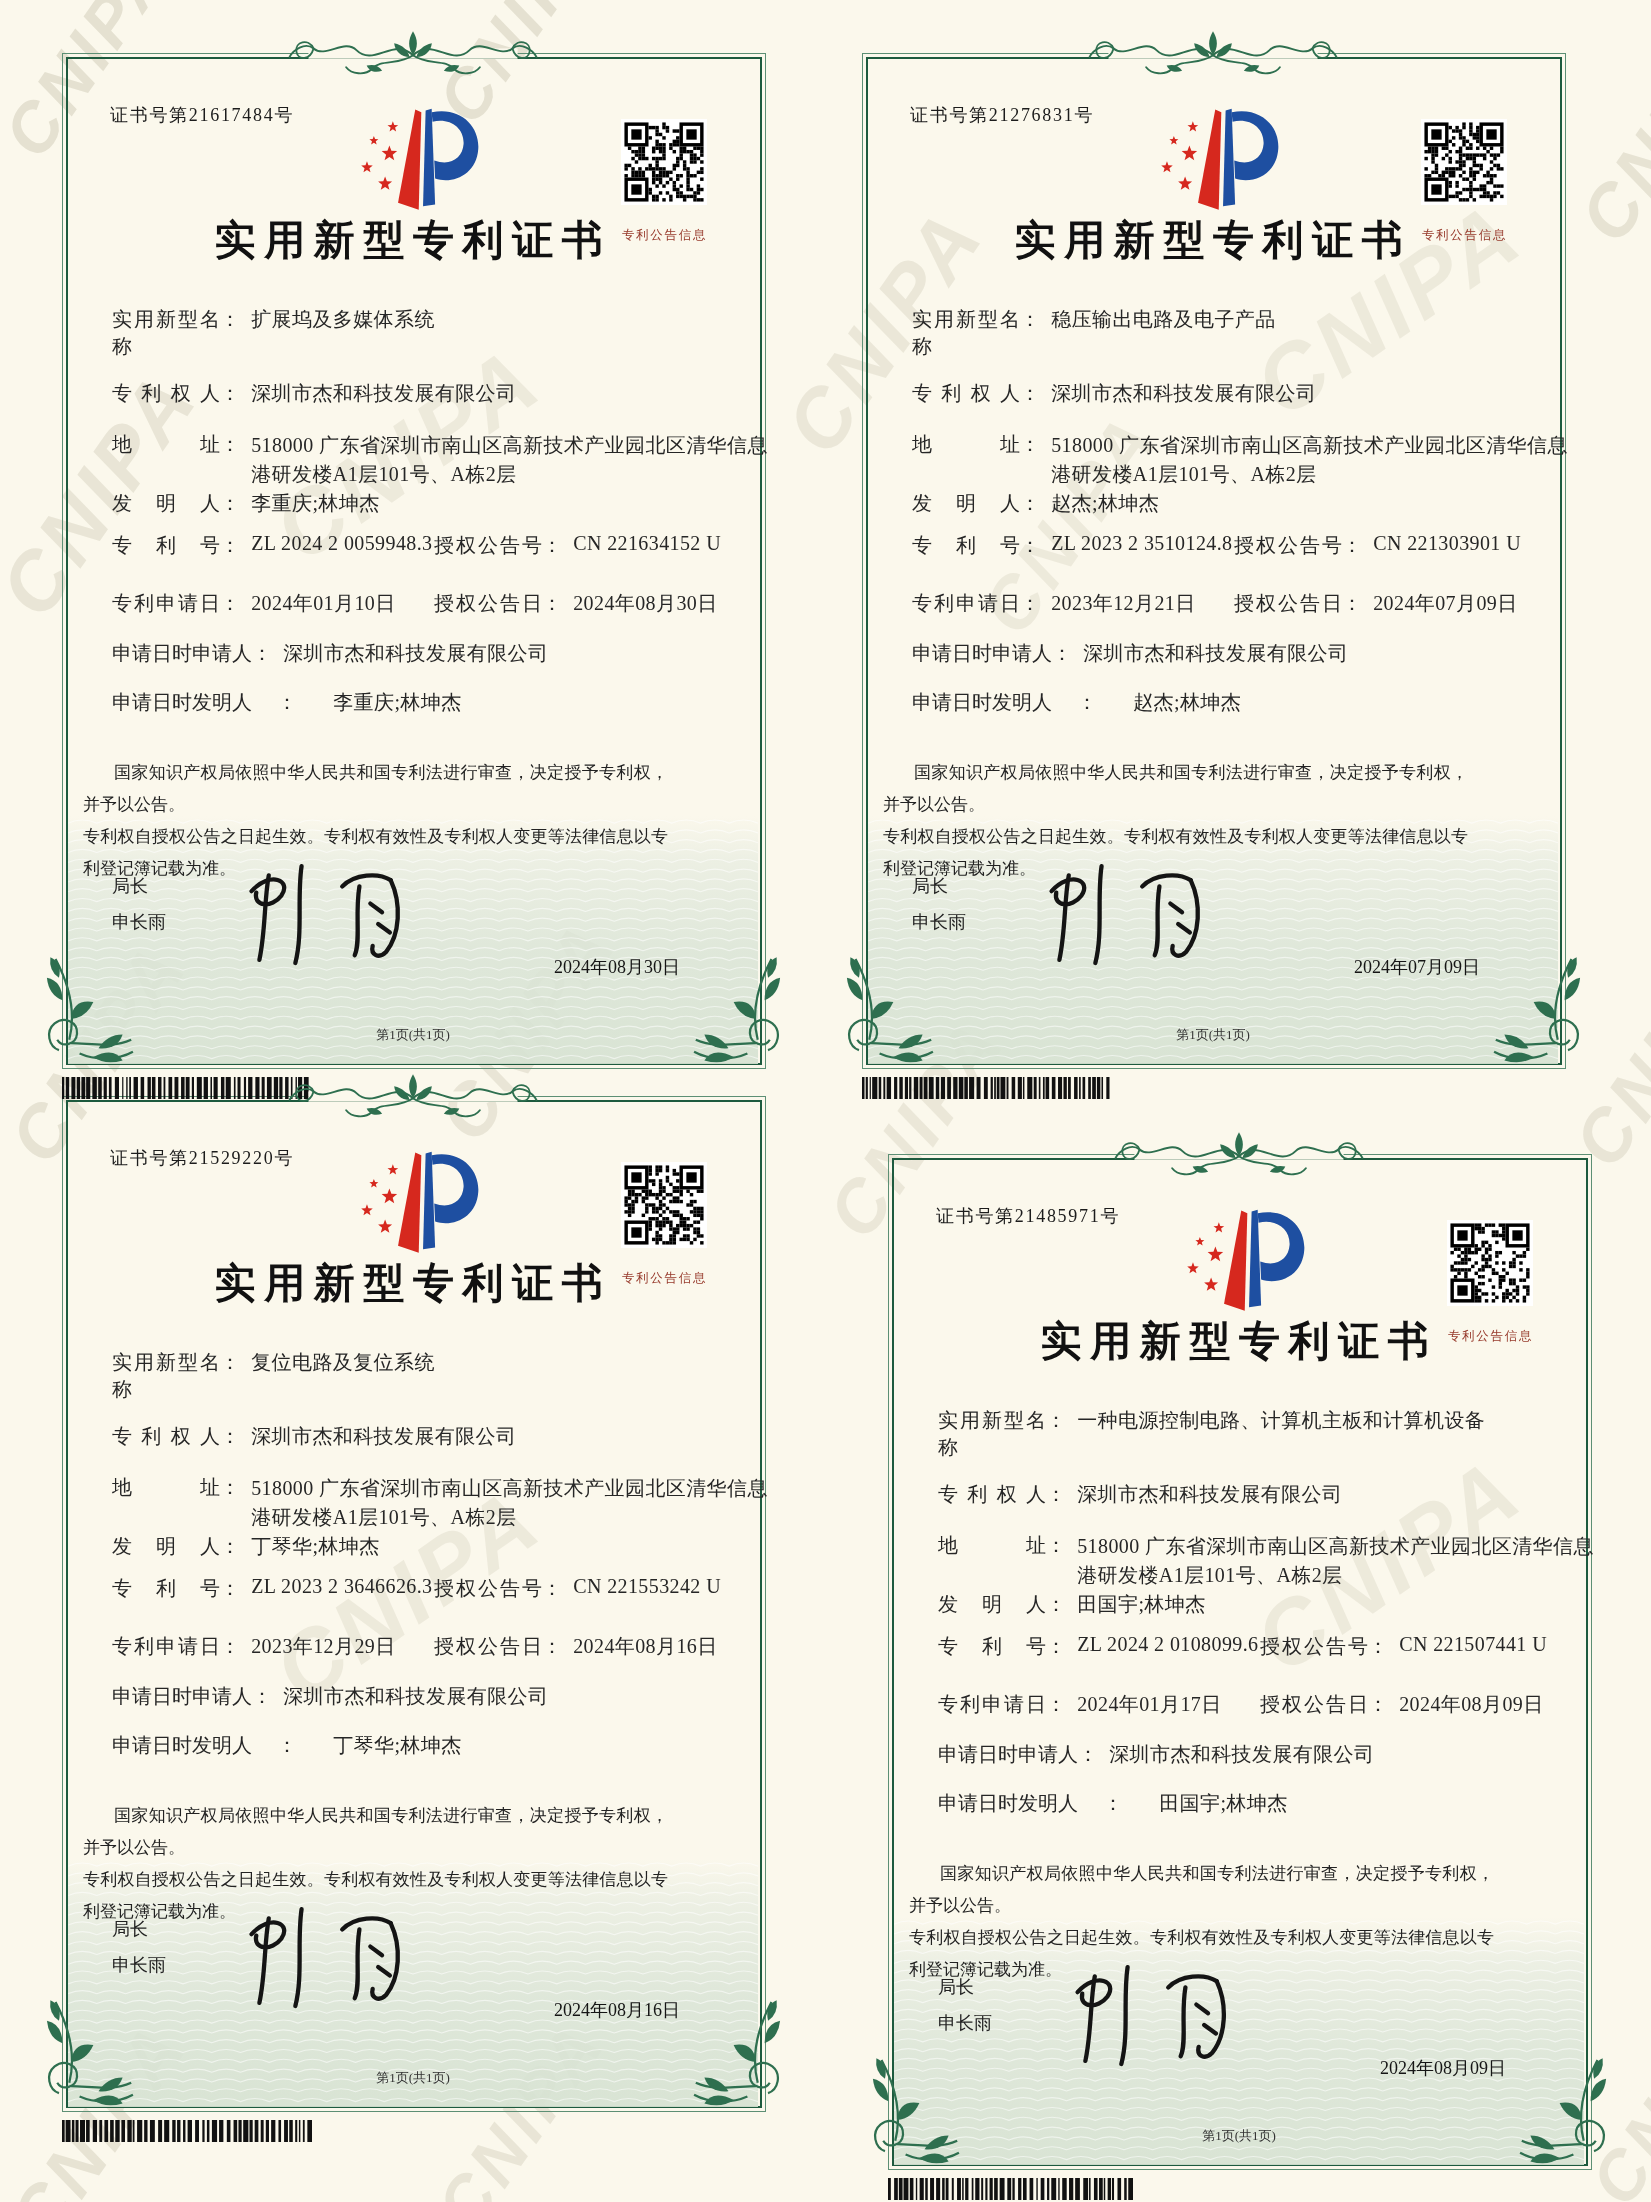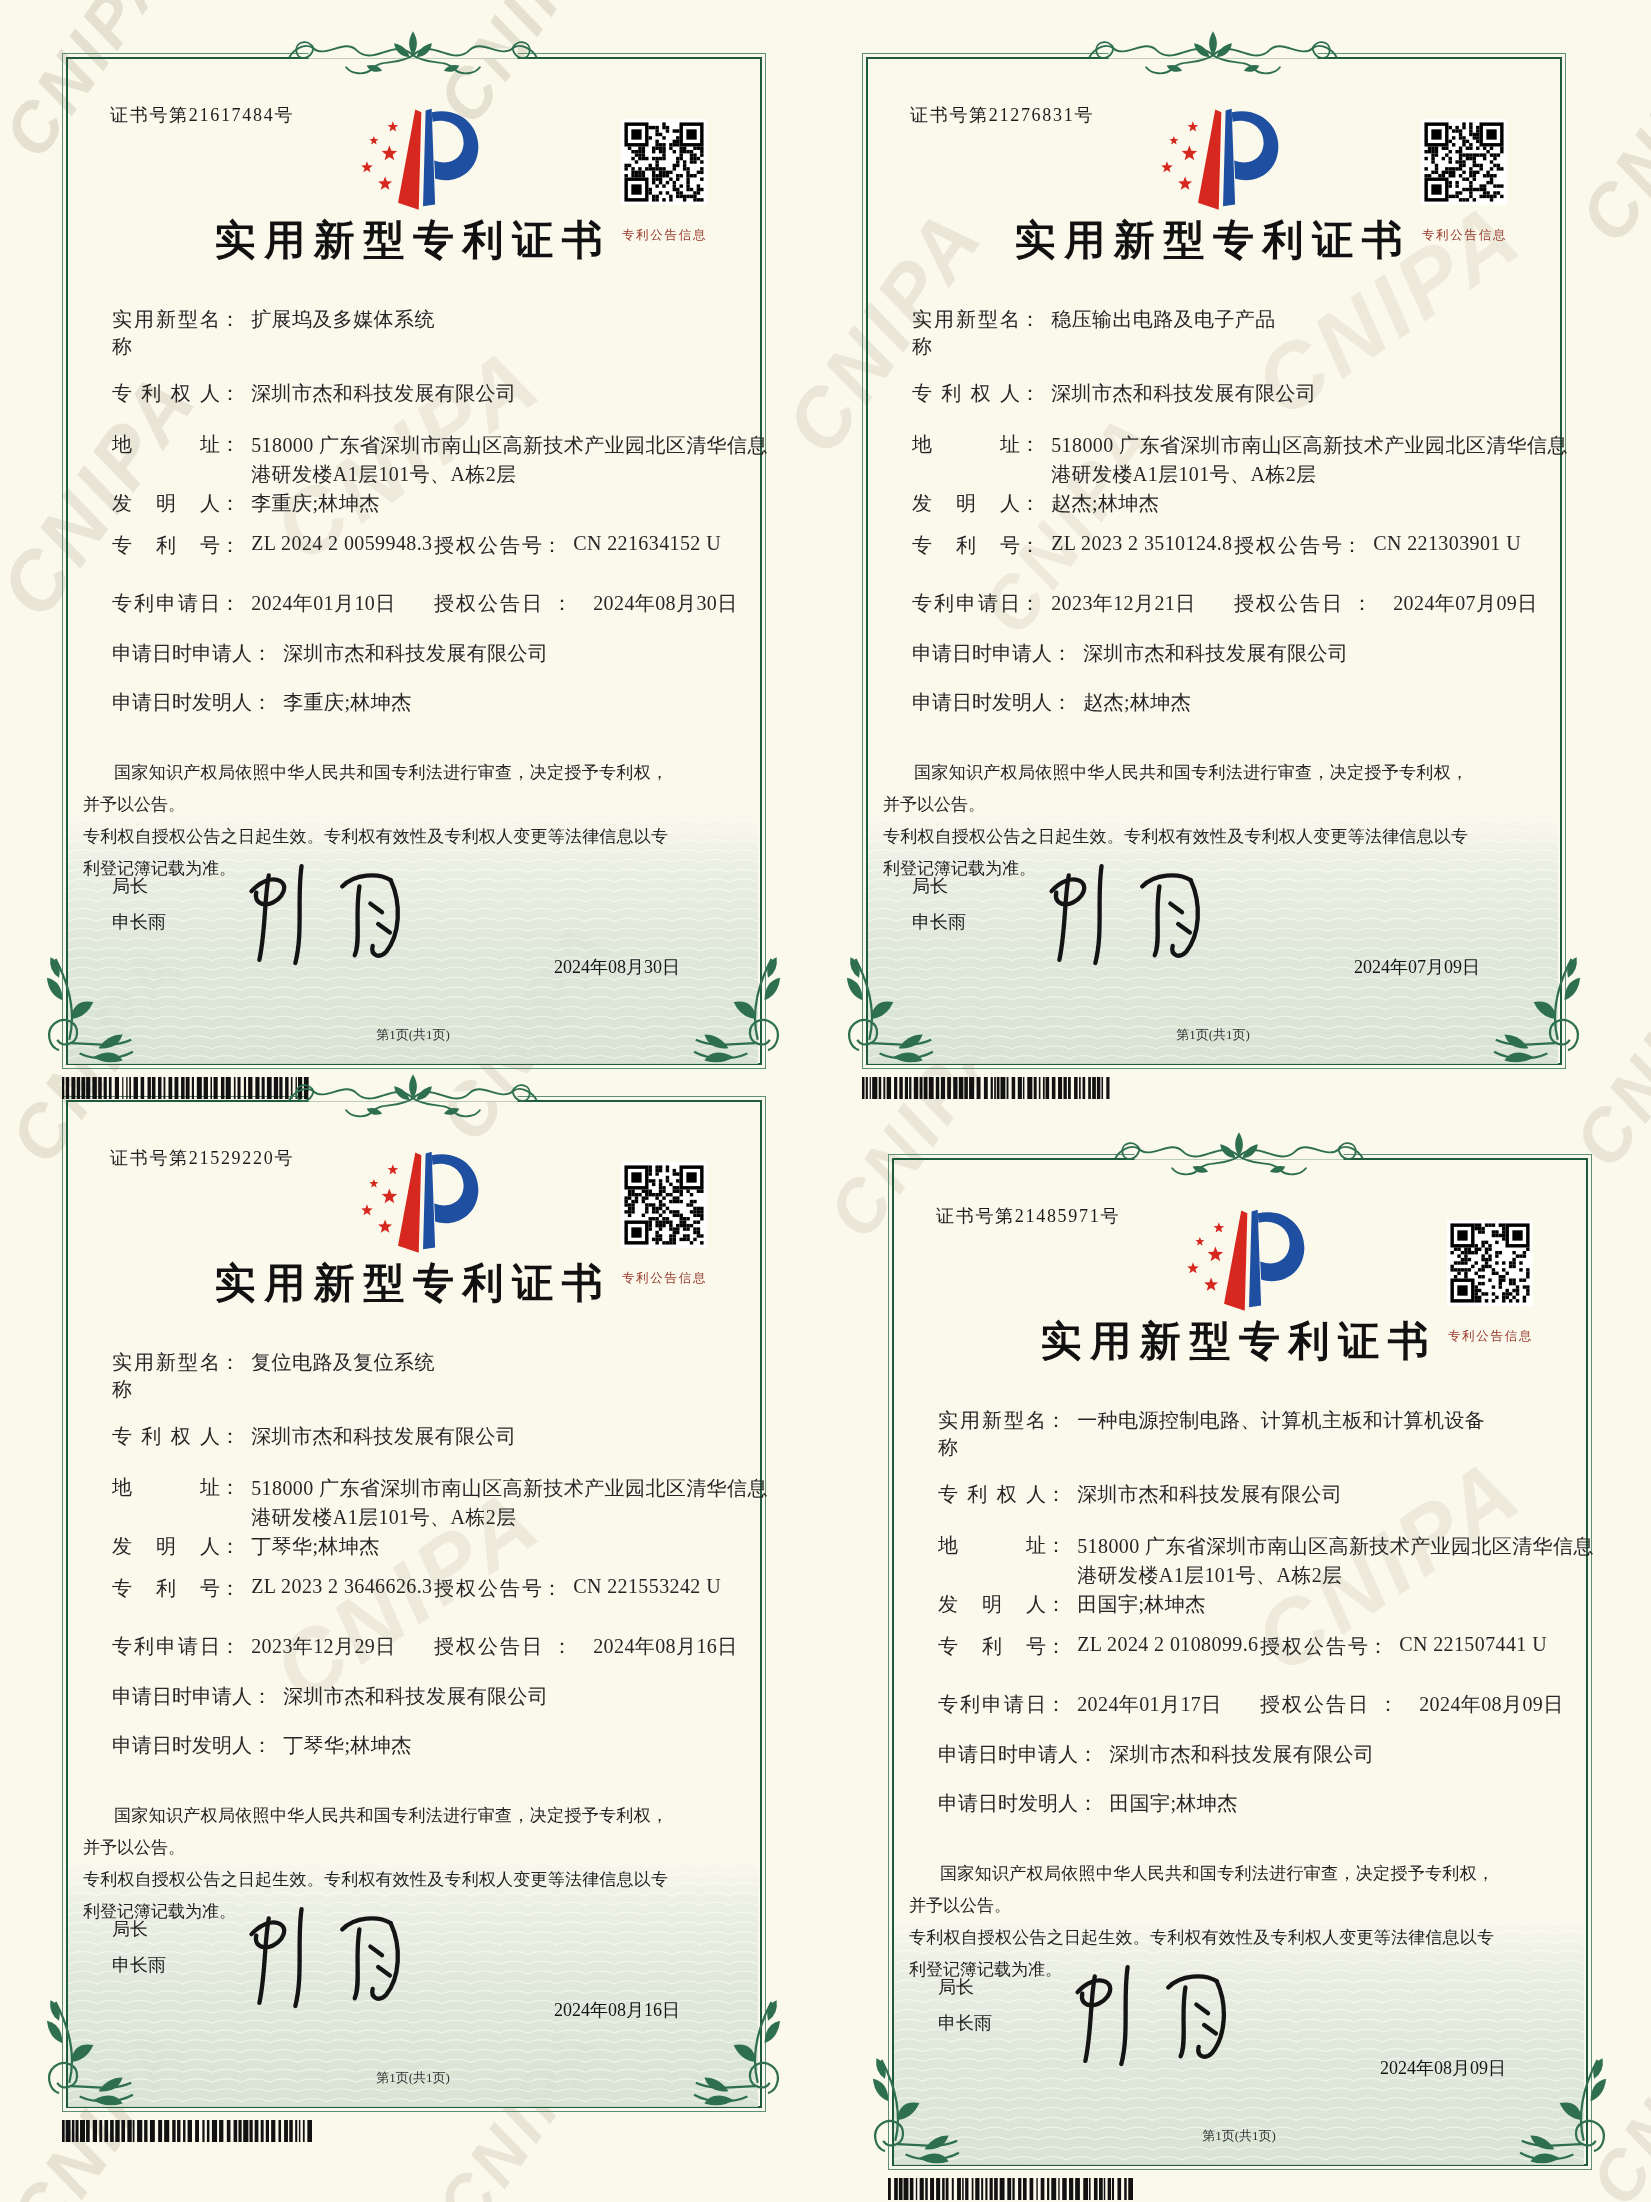--- a/index.html
+++ b/index.html
@@ -39,23 +39,23 @@
   .colon{flex:none;margin-right:11.2px;}
   .val{letter-spacing:0.4px;}
   .val2 div{line-height:29px;}
   .r-name{left:112px;top:306px;}
   .r-patentee{left:112px;top:380px;}
   .r-address{left:112px;top:431px;}
   .r-inventor{left:112px;top:490px;}
   .r-patno{left:112px;top:532px;}
   .r-pubno{left:434px;top:532px;}
   .r-filing{left:112px;top:590px;}
-  .r-grant{left:434px;top:590px;gap:10px;}
+  .r-grant{left:434px;top:590px;}
   .r-appat{left:112px;top:640px;}
-  .r-invat{left:112px;top:689px;}
+  .r-invat{left:112px;top:689px;gap:25px;}
   .legal{position:absolute;left:83px;top:757px;width:585px;font-size:17px;line-height:32px;
          text-align:justify;color:#222;z-index:2;}
   .legal .ind{text-indent:31px;}
   .director-title{position:absolute;left:112px;top:874px;font-size:18px;z-index:2;}
   .director-name{position:absolute;left:112px;top:910px;font-size:18px;z-index:2;}
   .signature{position:absolute;left:225px;top:845px;width:211px;height:136px;z-index:2;}
   .issue-date{position:absolute;left:475px;top:955px;width:284px;text-align:center;
               font-size:18px;z-index:2;color:#151515;}
   .page-footer{position:absolute;left:62px;top:1026px;width:702px;text-align:center;
                font-size:13px;z-index:2;color:#333;}

